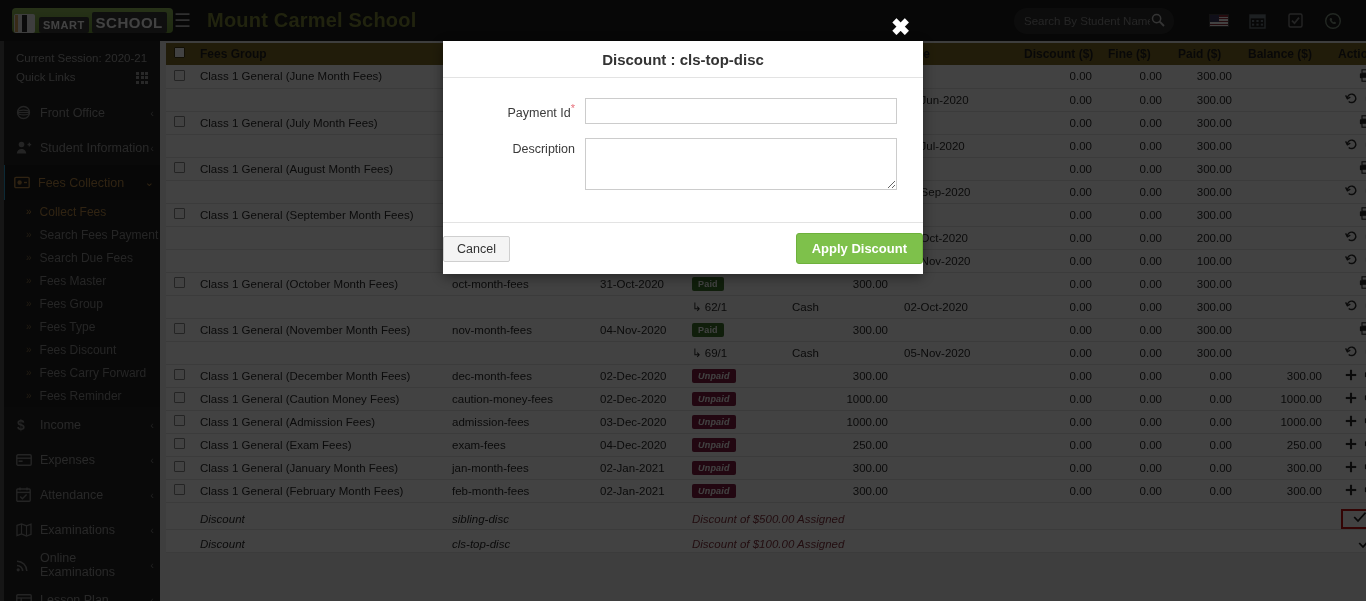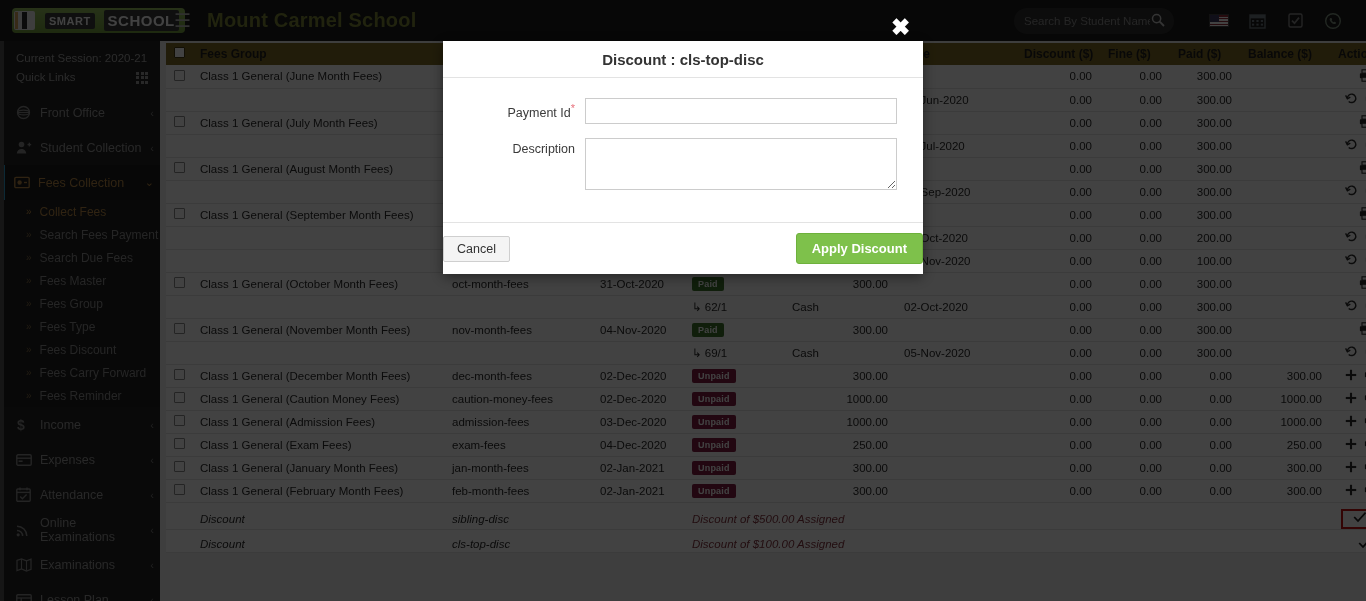--- a/index.html
+++ b/index.html
@@ -13,23 +13,23 @@
 
   
   .topbar {
     position: absolute; top: 0; left: 0; width: 1366px; height: 41px;
     background: #1a1a1a; display: flex; align-items: center;
   }
   .logo-wrap {
     width: 160px; height: 41px; display: flex; align-items: center; padding-left: 12px;
   }
   .logo {
-    display: flex; align-items: center; height: 25px;
+    display: flex; align-items: flex-end; height: 25px;
     background: linear-gradient(to bottom, #8cc63e, #6aa81e);
-    border-radius: 4px; padding: 0 6px 0 2px; gap: 6px;
+    border-radius: 4px; padding: 0 6px 0 2px;
   }
   .logo-book {
     width: 21px; height: 19px; background: #f0f0f0; border-radius: 2px;
     margin-right: 4px; position: relative; overflow: hidden;
   }
   .logo-book:before {
     content: ""; position: absolute; left: 8px; top: 1px;
     width: 5px; height: 17px; background: #2b2b2b;
   }
   .logo-book:after {
@@ -156,21 +156,21 @@
   .rowchk {
     width: 11px; height: 11px; border: 1px solid #8a8a8a; background: #fff;
     display: inline-block; border-radius: 1px; cursor: pointer;
   }
   .headchk { border-color: #4a3a06; }
   .badge {
     display: inline-block; font-size: 9px; font-weight: bold; color: #fff;
     padding: 2px 6px; border-radius: 2px; letter-spacing: 0.2px;
   }
   .badge.paid { background: #2e7d16; }
-  .badge.unpaid { background: #a01446; }
+  .badge.unpaid { background: #a01446; font-style: italic; }
   .act-ico { display: inline-block; margin-left: 7px; cursor: pointer; vertical-align: middle; }
   .disc-txt { color: #9b2d3c; font-size: 11.5px; line-height: 14px; white-space: normal; }
   td.tall { height: 48px; vertical-align: top; padding-top: 6px !important; font-style: italic; }
   .check-hl {
     display: inline-block; border: 2px solid #ff0000; padding: 0px 3px;
     line-height: 15px;
   }
 
   
   .overlay {
@@ -326,21 +326,21 @@
 
         <div class="nav-item">
           <span class="ni-icon">
             <svg width="16" height="15" viewBox="0 0 16 15">
                 <circle cx="5.5" cy="4.5" r="2.8" fill="currentColor"></circle>
                 <path d="M0.8 13.5c0-2.7 2.1-4.6 4.7-4.6s4.7 1.9 4.7 4.6z" fill="currentColor"></path>
                 <line x1="11.5" y1="4.6" x2="15.2" y2="4.6" stroke="currentColor" stroke-width="1.4"></line>
                 <line x1="13.35" y1="2.7" x2="13.35" y2="6.4" stroke="currentColor" stroke-width="1.4"></line>
               </svg>
           </span>
-          <span class="ni-label">Student Collection</span>
+          <span class="ni-label">Student Information</span>
           <span class="ni-caret">‹</span>
         </div>
 
         <div class="nav-item active">
           <span class="ni-icon">
             <svg width="16" height="13" viewBox="0 0 16 13">
                 <rect x="0.8" y="1.4" width="14.4" height="10.2" rx="1.2" fill="none" stroke="currentColor" stroke-width="1.4"></rect>
                 <circle cx="5.6" cy="6.5" r="2.2" fill="currentColor"></circle>
                 <line x1="10" y1="6.5" x2="13" y2="6.5" stroke="currentColor" stroke-width="1.4"></line>
               </svg>
@@ -419,39 +419,39 @@
                 <line x1="11" y1="0.6" x2="11" y2="3.2" stroke="currentColor" stroke-width="1.4"></line>
                 <polyline points="4.2,9.6 6.4,11.8 10.6,7.6" fill="none" stroke="currentColor" stroke-width="1.4"></polyline>
               </svg>
           </span>
           <span class="ni-label">Attendance</span>
           <span class="ni-caret">‹</span>
         </div>
 
         <div class="nav-item">
           <span class="ni-icon">
+            <svg width="16" height="14" viewBox="0 0 16 14">
+                <path d="M1 2.4 5.5 1 10.5 2.8 15 1.2v10.2l-4.5 1.6L5.5 11 1 12.6z" fill="none" stroke="currentColor" stroke-width="1.3"></path>
+                <line x1="5.5" y1="1" x2="5.5" y2="11" stroke="currentColor" stroke-width="1.1"></line>
+                <line x1="10.5" y1="2.8" x2="10.5" y2="12.8" stroke="currentColor" stroke-width="1.1"></line>
+              </svg>
+          </span>
+          <span class="ni-label">Examinations</span>
+          <span class="ni-caret">‹</span>
+        </div>
+
+        <div class="nav-item">
+          <span class="ni-icon">
             <svg width="14" height="14" viewBox="0 0 14 14">
                 <circle cx="2.2" cy="11.8" r="1.6" fill="currentColor"></circle>
                 <path d="M1 7.4a5.6 5.6 0 0 1 5.6 5.6" fill="none" stroke="currentColor" stroke-width="1.5"></path>
                 <path d="M1 3.2a9.8 9.8 0 0 1 9.8 9.8" fill="none" stroke="currentColor" stroke-width="1.5"></path>
               </svg>
           </span>
           <span class="ni-label">Online Examinations</span>
-          <span class="ni-caret">‹</span>
-        </div>
-
-        <div class="nav-item">
-          <span class="ni-icon">
-            <svg width="16" height="14" viewBox="0 0 16 14">
-                <path d="M1 2.4 5.5 1 10.5 2.8 15 1.2v10.2l-4.5 1.6L5.5 11 1 12.6z" fill="none" stroke="currentColor" stroke-width="1.3"></path>
-                <line x1="5.5" y1="1" x2="5.5" y2="11" stroke="currentColor" stroke-width="1.1"></line>
-                <line x1="10.5" y1="2.8" x2="10.5" y2="12.8" stroke="currentColor" stroke-width="1.1"></line>
-              </svg>
-          </span>
-          <span class="ni-label">Examinations</span>
           <span class="ni-caret">‹</span>
         </div>
 
         <div class="nav-item">
           <span class="ni-icon">
             <svg width="16" height="12" viewBox="0 0 16 12">
                 <rect x="0.8" y="0.8" width="14.4" height="10.4" rx="1" fill="none" stroke="currentColor" stroke-width="1.4"></rect>
                 <line x1="0.8" y1="4" x2="15.2" y2="4" stroke="currentColor" stroke-width="1.3"></line>
                 <line x1="5.2" y1="4" x2="5.2" y2="11.2" stroke="currentColor" stroke-width="1.3"></line>
               </svg>

